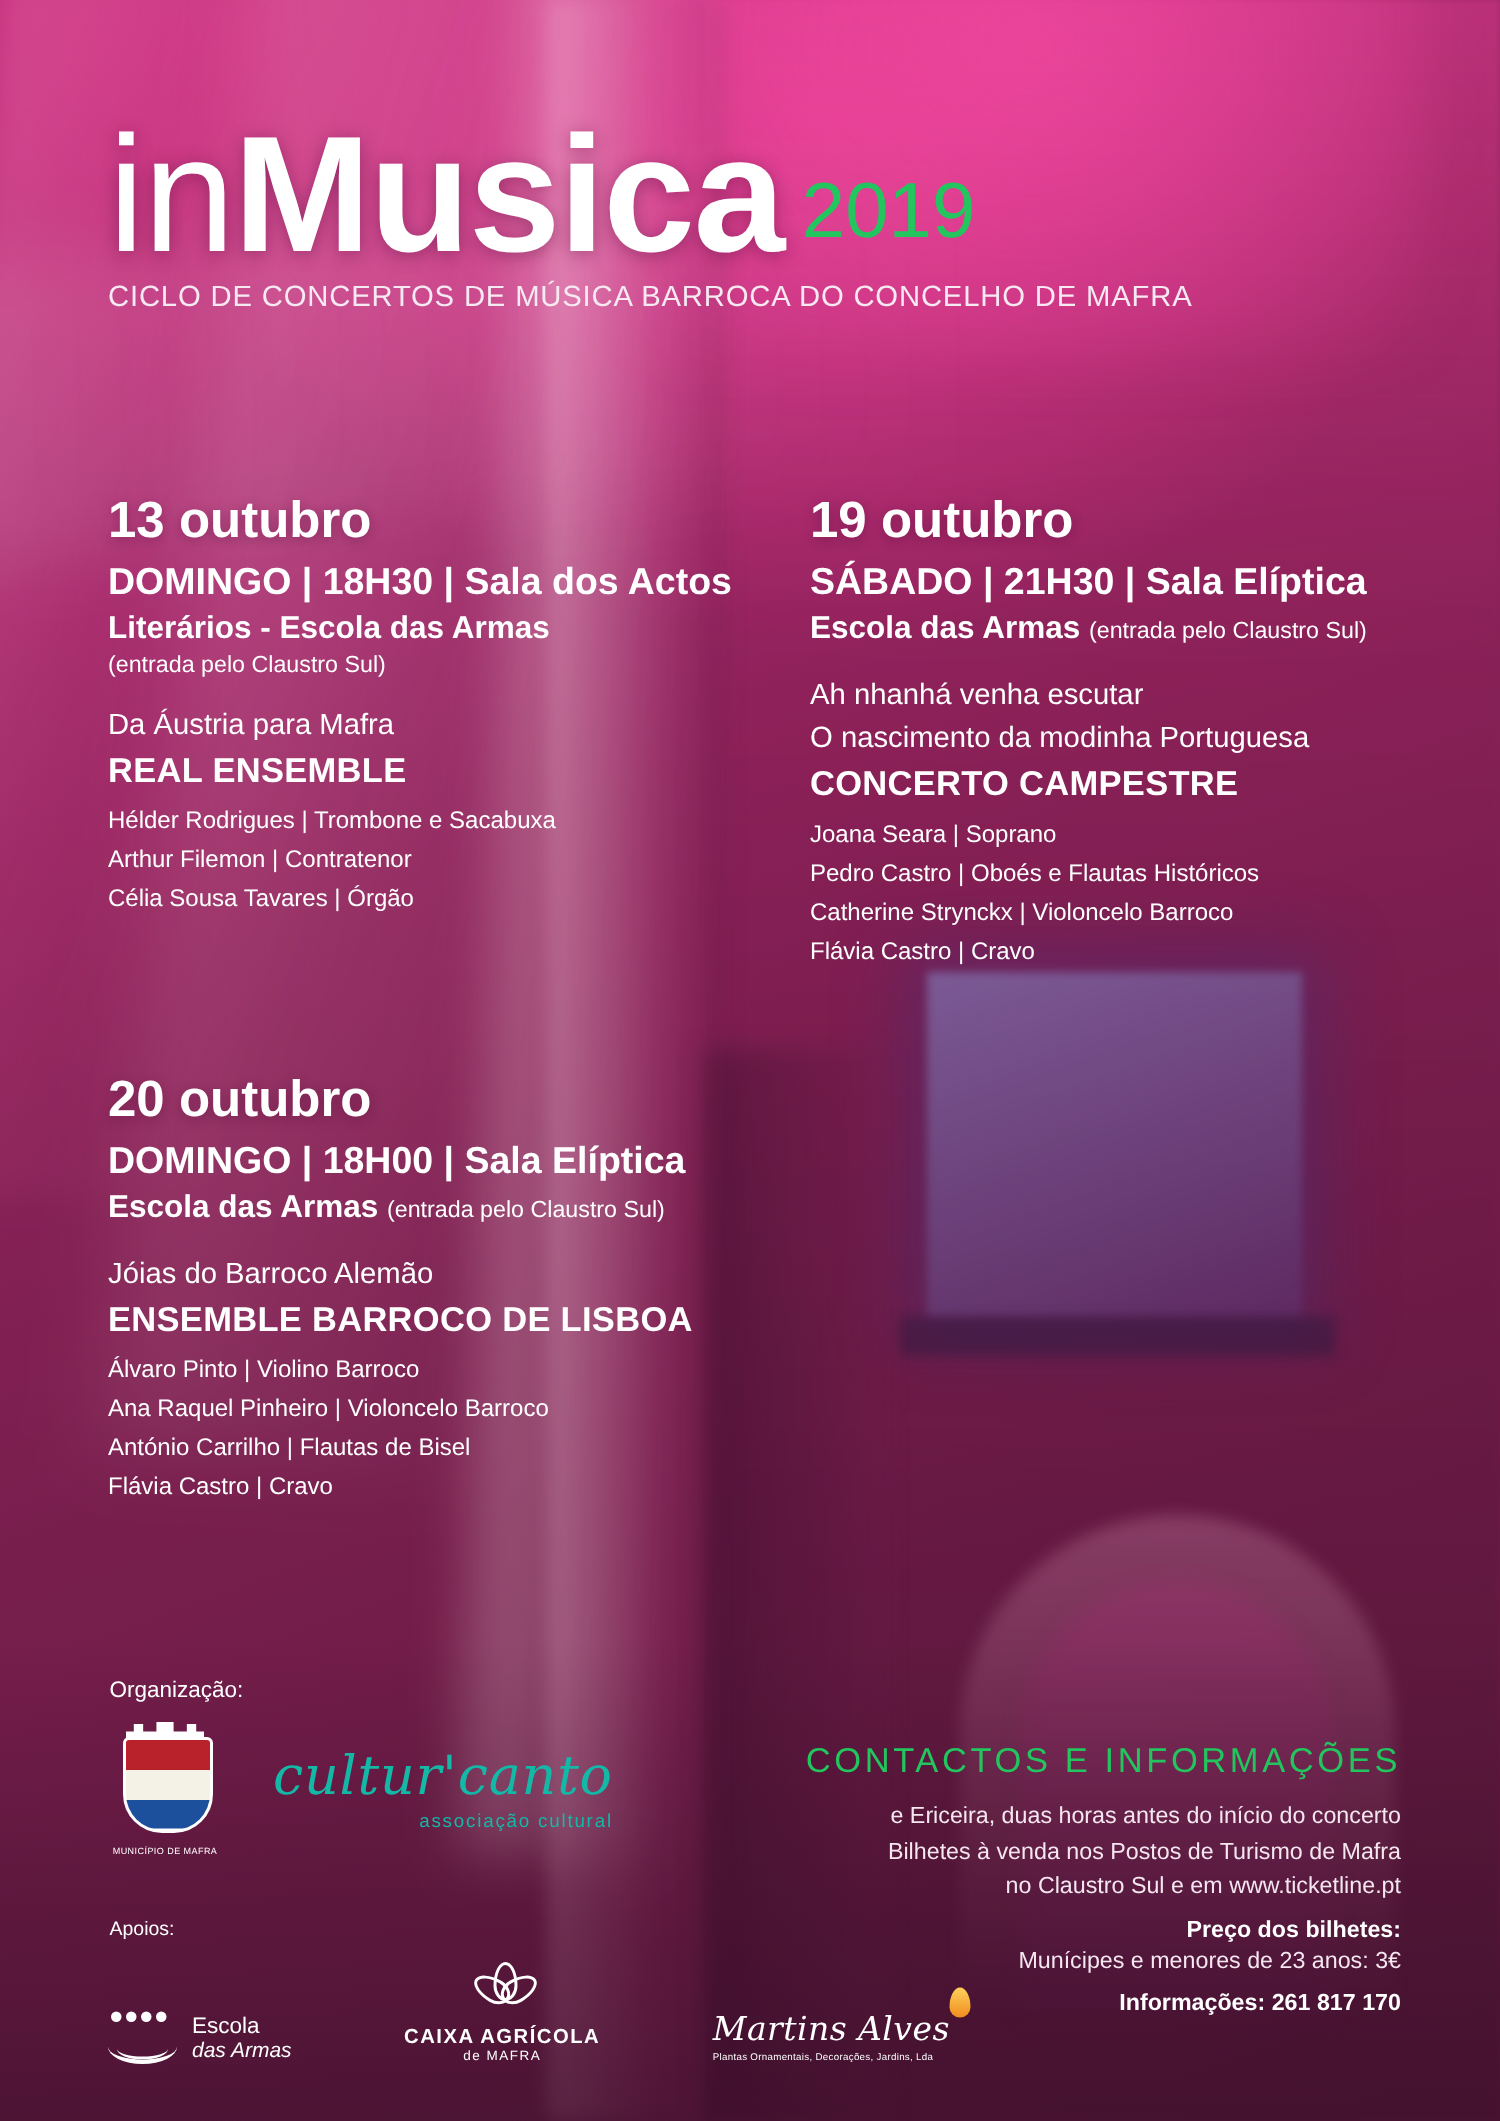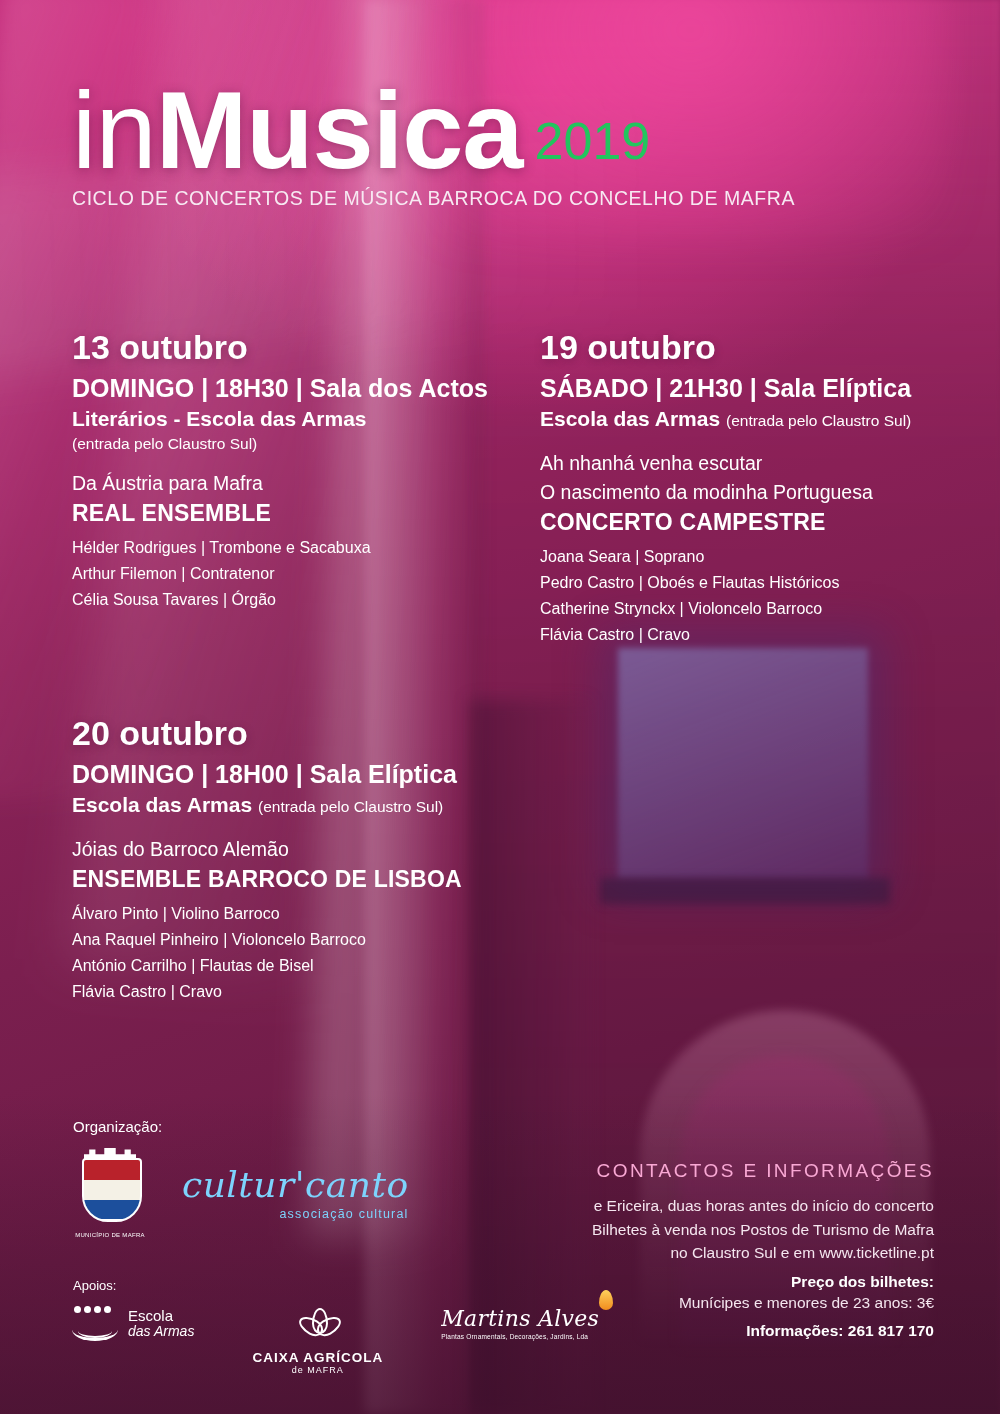--- a/index.html
+++ b/index.html
@@ -278,21 +278,21 @@
   .cm-caption {
     position: absolute;
     left: 0; bottom: 2px;
     width: 72px;
     text-align: center;
     font-size: 6px;
     letter-spacing: 0.3px;
     color: #ffffff;
   }
   .cultur-logo {
-    color: #7dd3fc;
+    color: #14b8a6;
     line-height: 1;
   }
   .cultur-name {
     font-family: "DejaVu Serif", serif;
     font-style: italic;
     font-size: 36px;
     letter-spacing: 0.5px;
   }
   .cultur-sub {
     font-size: 12.5px;
@@ -305,22 +305,22 @@
     position: absolute;
     left: 73px;
     top: 1278px;
     font-size: 13px;
   }
   .logos-apoios {
     position: absolute;
     left: 72px;
     top: 1306px;
     display: flex;
-    align-items: flex-start;
-    gap: 58px;
+    align-items: flex-end;
+    gap: 75px;
   }
   .ea-logo { display: flex; align-items: center; gap: 8px; }
   .ea-mark { position: relative; width: 48px; height: 34px; }
   .ea-dots { display: flex; gap: 3px; margin-left: 2px; }
   .ea-dots span {
     width: 7px; height: 7px; border-radius: 50%;
     background: #ffffff; display: block;
   }
   .ea-swoosh {
     position: absolute;
@@ -384,23 +384,23 @@
 
   
   .contacts {
     position: absolute;
     right: 66px;
     top: 1160px;
     width: 440px;
     text-align: right;
   }
   .contacts-title {
-    font-size: 19px;
+    font-size: 23px;
     letter-spacing: 2.4px;
-    color: #f9a8d4;
+    color: #22c55e;
     margin-bottom: 12px;
   }
   .contacts-line {
     font-size: 15.5px;
     line-height: 1.52;
     color: #f5e6ef;
   }
   .contacts-strong {
     font-weight: 700;
     margin-top: 8px;

